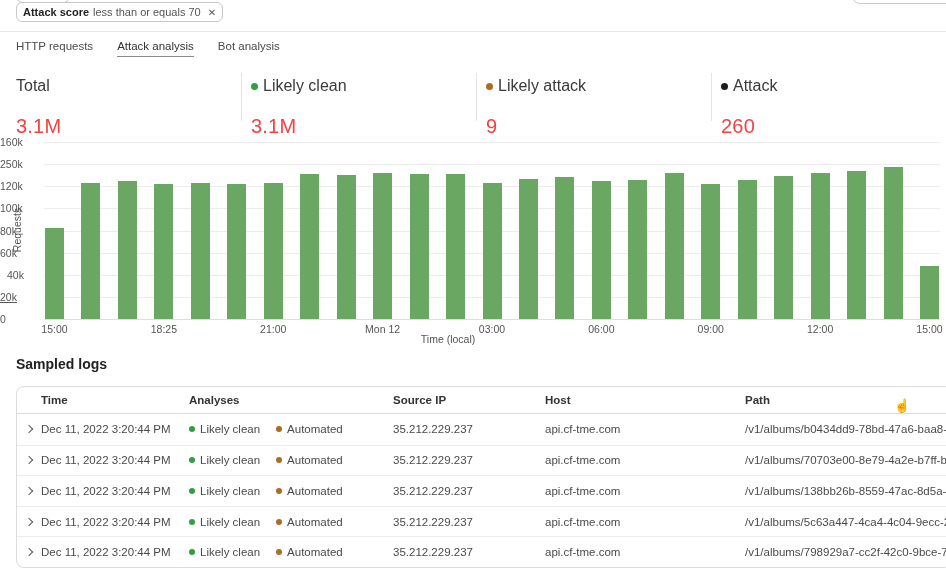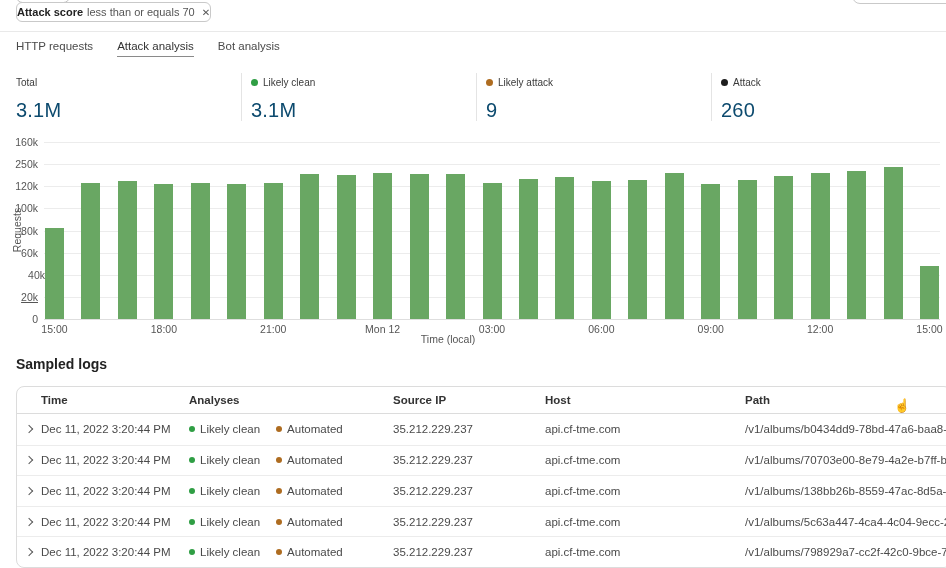--- a/index.html
+++ b/index.html
@@ -6,47 +6,47 @@
   html,body { width:946px; height:568px; background:#fff; overflow:hidden;
               font-family:"Liberation Sans", sans-serif; color:#333; position:relative; }
   .abs { position:absolute; }
 
   
   .partial-btn-left { left:16px; top:-10px; width:54px; height:13px;
     border:1px solid #bfbfbf; border-radius:7px; background:#fff; }
   .partial-btn-right { left:852px; top:-13px; width:130px; height:17px;
     border:1px solid #c9c9c9; border-radius:8px; background:#fff; }
   .filter-chip { left:16px; top:2px; height:20px; display:inline-flex; align-items:center;
-    border:1px solid #c9c9c9; border-radius:6px; background:#fff; padding:0 0; font-size:11px; }
+    border:1px solid #c9c9c9; border-radius:6px; background:#fff; padding:0 6px; font-size:11px; }
   .filter-chip .f-field { color:#222; font-weight:700; margin-right:4px; }
   .filter-chip .f-op { color:#555; }
   .filter-chip .f-close { color:#555; margin-left:7px; font-size:10px; cursor:pointer; }
   .top-divider { left:0; top:31px; width:946px; height:1px; background:#e9e9e9; }
 
   
   .tabs { left:16px; top:40px; display:flex; gap:24px; font-size:11.5px; color:#4a4a4a; }
   .tab { padding-bottom:4px; cursor:pointer; }
   .tab.active { color:#333; border-bottom:1px solid #8a8a8a; }
 
   
   .stats { left:0; top:73px; width:946px; height:48px; display:flex; }
   .stat { flex:1; padding:4px 0 0 9px; }
   .stat:first-child { padding-left:16px; }
   .stat + .stat { border-left:1px solid #e4e4e4; }
-  .stat-label { font-size:10px; color:#3a3a3a; display:flex; align-items:center; gap:5px; }
+  .stat-label { font-size:16px; color:#3a3a3a; display:flex; align-items:center; gap:5px; }
   .stat-dot { width:7px; height:7px; border-radius:50%; display:inline-block; }
-  .stat-value { font-size:20px; color:#0c4a6e; font-weight:500; margin-top:11px; letter-spacing:.2px; }
+  .stat-value { font-size:20px; color:#ef4444; font-weight:500; margin-top:20px; letter-spacing:.2px; }
 
   
   .chart { left:0; top:130px; width:946px; height:216px; }
   .plot { position:absolute; left:44px; top:12px; width:896px; height:177px; }
   .gridline { position:absolute; left:0; width:100%; height:1px; background:#ececec; }
   .gridline.zero { background:#dedede; }
   .bar { position:absolute; bottom:0; }
-  .ytick { position:absolute; font-size:10.5px; color:#555; width:38px; text-align:right; }
+  .ytick { position:absolute; font-size:10.5px; color:#555; width:38px; text-align:left; }
   .xtick { position:absolute; top:193px; font-size:10.5px; color:#555; transform:translateX(-50%); white-space:nowrap; }
   .y-axis-title { position:absolute; left:-27px; top:88px; font-size:10.5px; color:#555;
     transform:translate(-50%,-50%) rotate(-90deg); transform-origin:center; white-space:nowrap; }
   .x-axis-title { position:absolute; top:203px; left:448px; transform:translateX(-50%);
     font-size:10.5px; color:#555; }
 
   
   .logs-title { left:16px; top:356px; font-size:14px; font-weight:700; color:#222; }
   .logs-table { left:16px; top:386px; right:-6px; border:1px solid #dcdcdc;
     border-radius:8px; background:#fff; overflow:hidden; }
@@ -157,21 +157,21 @@
       <div class="abs ytick" style="left: 7px; top: 138.75px;">40k</div>
       <div class="abs ytick" style="left: 0px; top: 116.625px;">60k</div>
       <div class="abs ytick" style="left: 0px; top: 94.5px;">80k</div>
       <div class="abs ytick" style="left: 0px; top: 72.375px;">100k</div>
       <div class="abs ytick" style="left: 0px; top: 50.25px;">120k</div>
       <div class="abs ytick" style="left: 0px; top: 28.125px;">250k</div>
       <div class="abs ytick" style="left: 0px; top: 6px;">160k</div>
     </div>
   <div id="xticks">
       <div class="abs xtick" style="left: 54.5px;">15:00</div>
-      <div class="abs xtick" style="left: 163.875px;">18:00</div>
+      <div class="abs xtick" style="left: 163.875px;">18:25</div>
       <div class="abs xtick" style="left: 273.25px;">21:00</div>
       <div class="abs xtick" style="left: 382.625px;">Mon 12</div>
       <div class="abs xtick" style="left: 492px;">03:00</div>
       <div class="abs xtick" style="left: 601.375px;">06:00</div>
       <div class="abs xtick" style="left: 710.75px;">09:00</div>
       <div class="abs xtick" style="left: 820.125px;">12:00</div>
       <div class="abs xtick" style="left: 929.5px;">15:00</div>
     </div>
   <div class="x-axis-title">Time (local)</div>
 </div>

